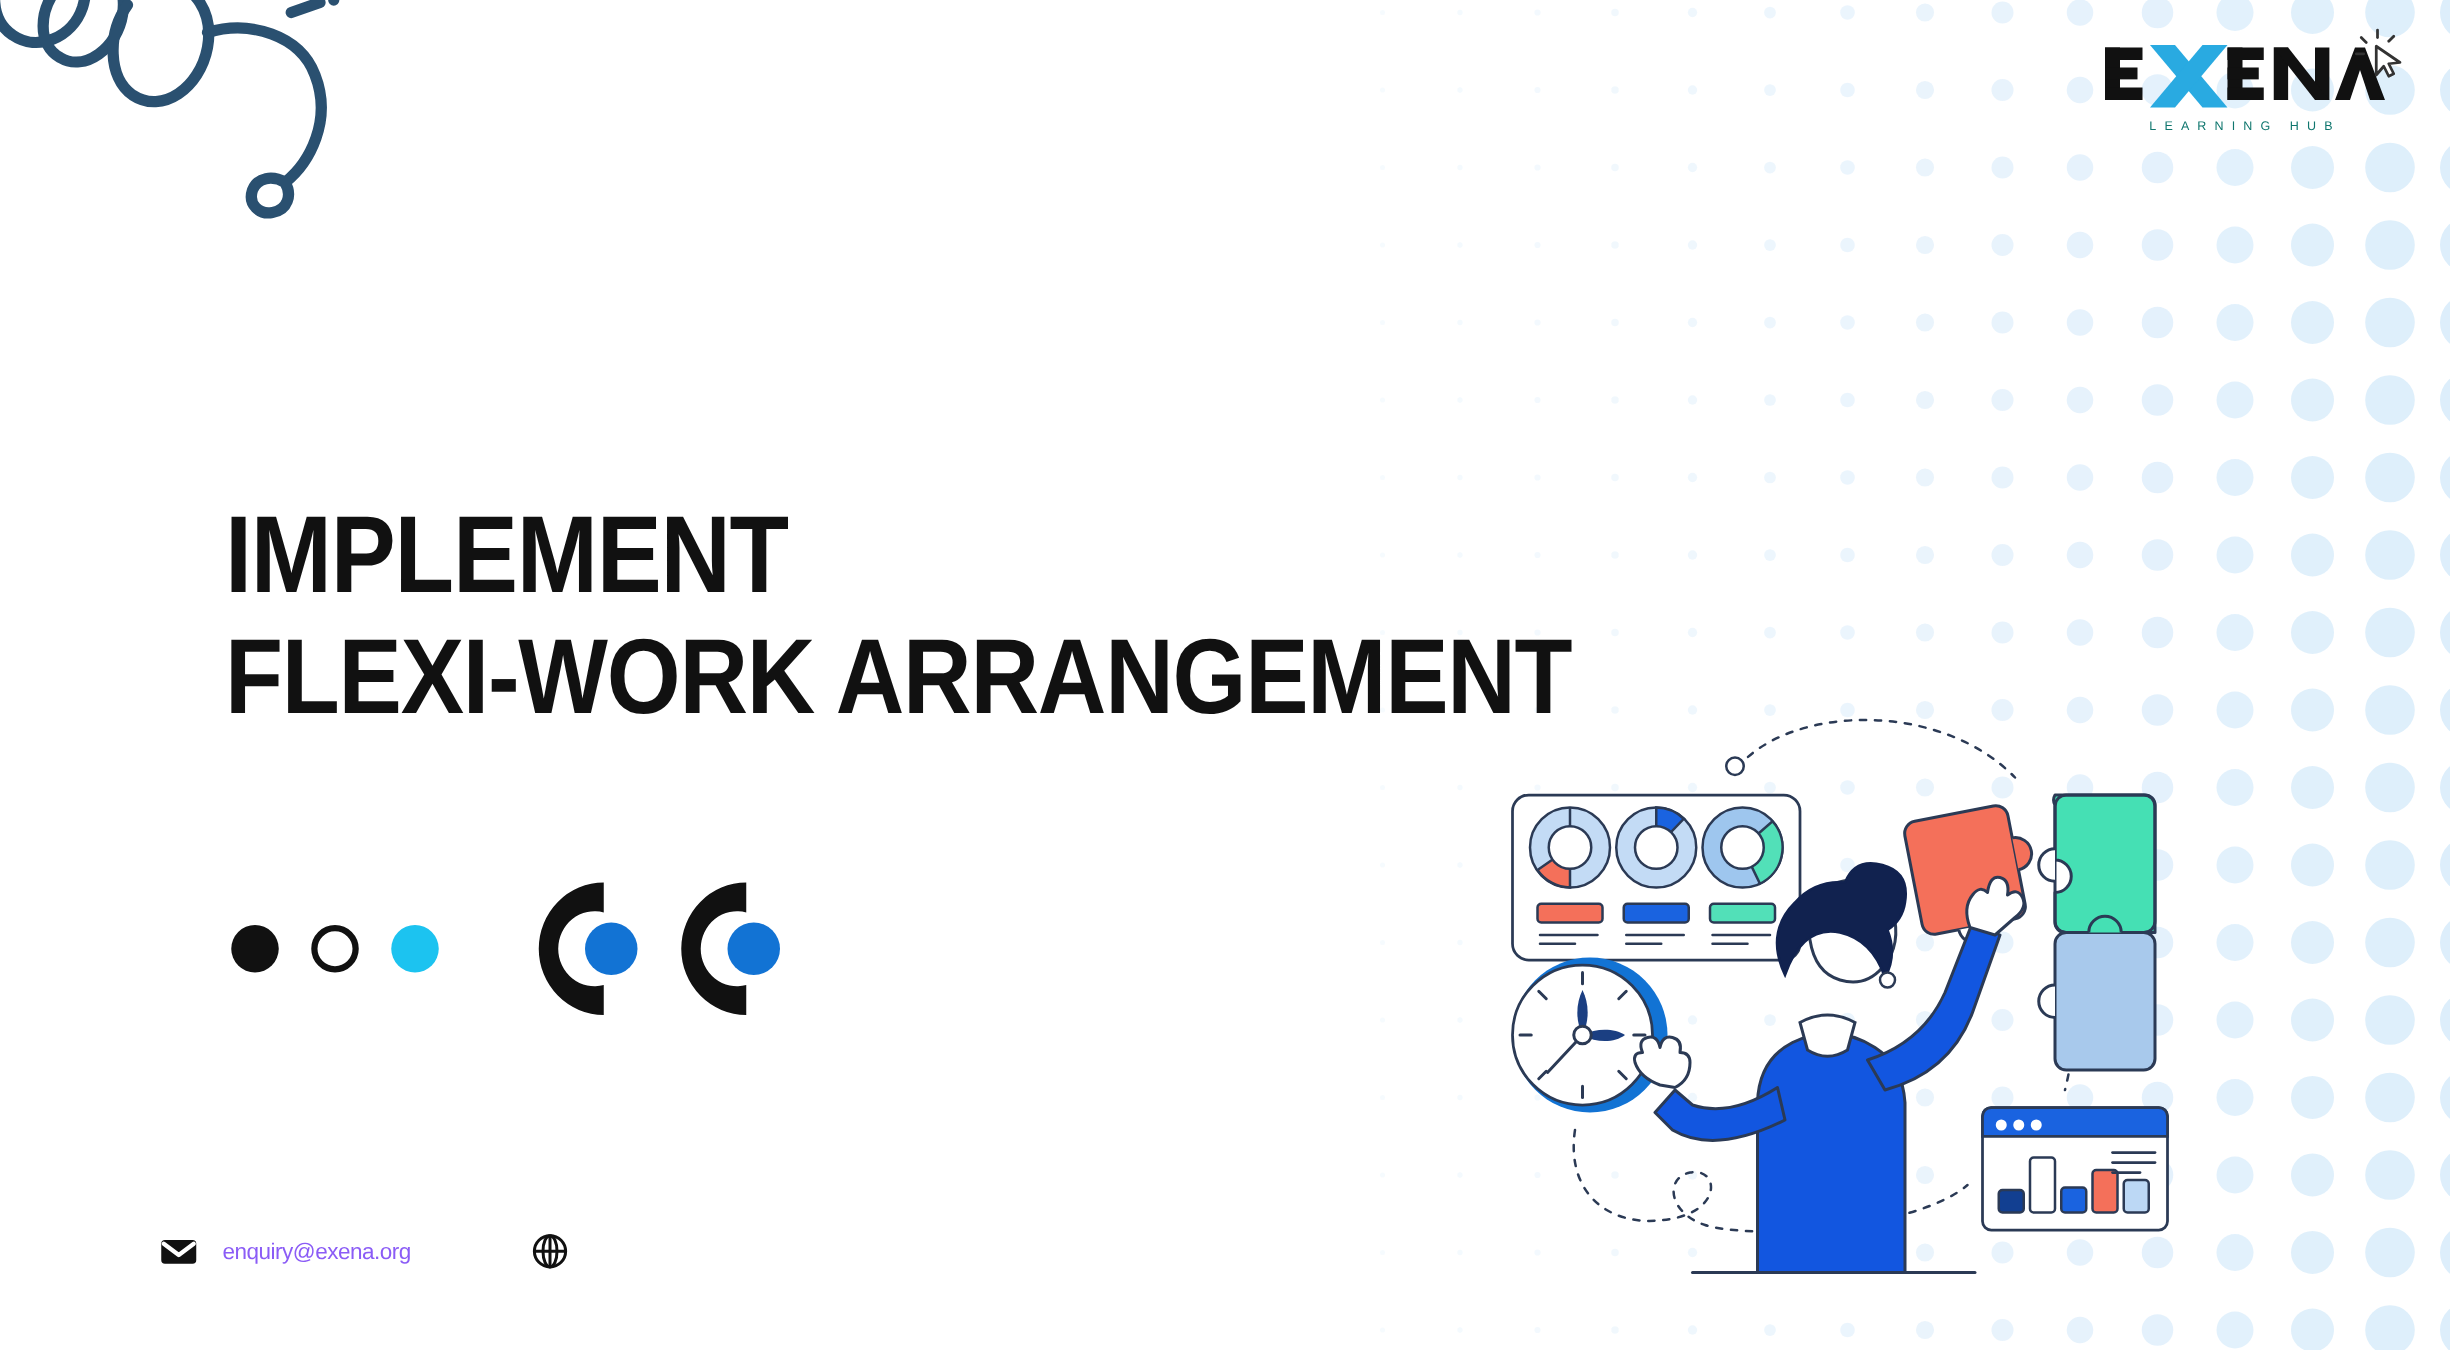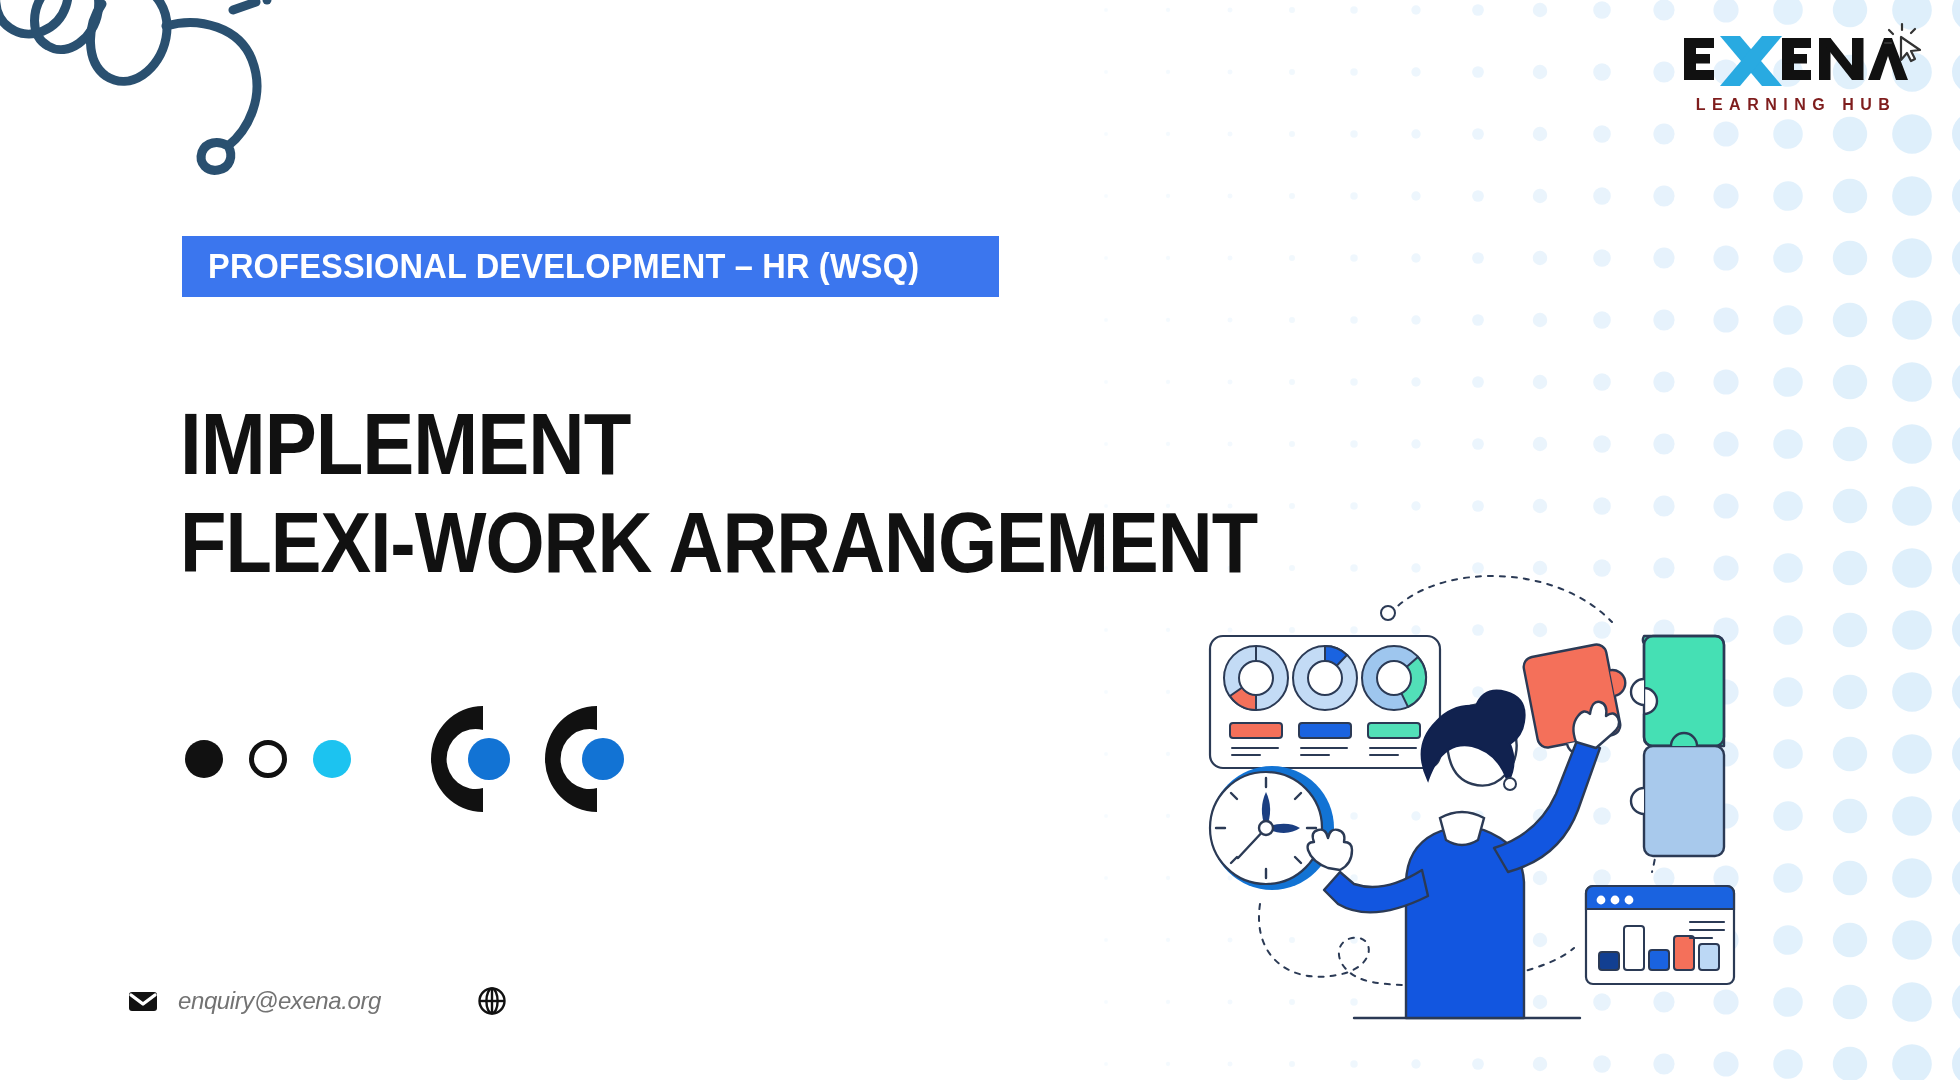--- a/index.html
+++ b/index.html
@@ -39,24 +39,24 @@
     text-align:center;
   }
   .logo-mark { position:relative; height:62px; }
   .logo-cursor {
     position:absolute;
     right:-18px; top:-6px;
     width:44px; height:44px;
   }
   .logo-sub {
     margin-top:6px;
-    font-size:16px;
+    font-size:10px;
     letter-spacing:6.5px;
-    color:#7f1d1d;
-    font-weight:700;
+    color:#0f766e;
+    font-weight:400;
     padding-left:6px;
   }
 
   
   .tag {
     position:absolute;
     left:182px; top:236px;
     background:#3b76ee;
     padding:12px 26px 14px 26px;
     display:inline-block;
@@ -113,25 +113,24 @@
   .contacts {
     position:absolute;
     left:128px; bottom:64px;
     display:flex;
     align-items:center;
     gap:96px;
   }
   .contact { display:flex; align-items:center; gap:20px; }
   .contact .ico { width:30px; height:30px; flex:0 0 auto; display:block; }
   .contact .txt {
-    font-size:24px;
-    color:#737373;
+    font-size:18px;
+    color:#8b5cf6;
     letter-spacing:-0.4px;
     white-space:nowrap;
-    font-style:italic;
   }
 
   
   .illus {
     position:absolute;
     right:88px; bottom:44px;
     width:690px; height:470px;
   }
 </style>
 </head>
@@ -480,23 +479,20 @@
           <line x1="11" y1="12" x2="7" y2="8"></line>
           <line x1="9" y1="21" x2="3" y2="21"></line>
           <line x1="29" y1="11" x2="33" y2="7"></line>
         </g>
         <path d="M19 15 L19 38 L25 31 L29 39 L33 37 L29 29 L38 28 Z" fill="#ffffff" stroke="#333333" stroke-width="2.2" stroke-linejoin="round"></path>
       </svg>
     </div>
     <div class="logo-sub">LEARNING HUB</div>
   </div>
 
-  <div class="tag">
-    <span>PROFESSIONAL DEVELOPMENT – HR (WSQ)</span>
-  </div>
 
   <div class="headline">
     <span class="ln l1">IMPLEMENT</span>
     <span class="ln l2">FLEXI-WORK ARRANGEMENT</span>
   </div>
 
   <div class="marks">
     <div class="dot solid-black"></div>
     <div class="gap-sm"></div>
     <div class="dot ring-black"></div>

